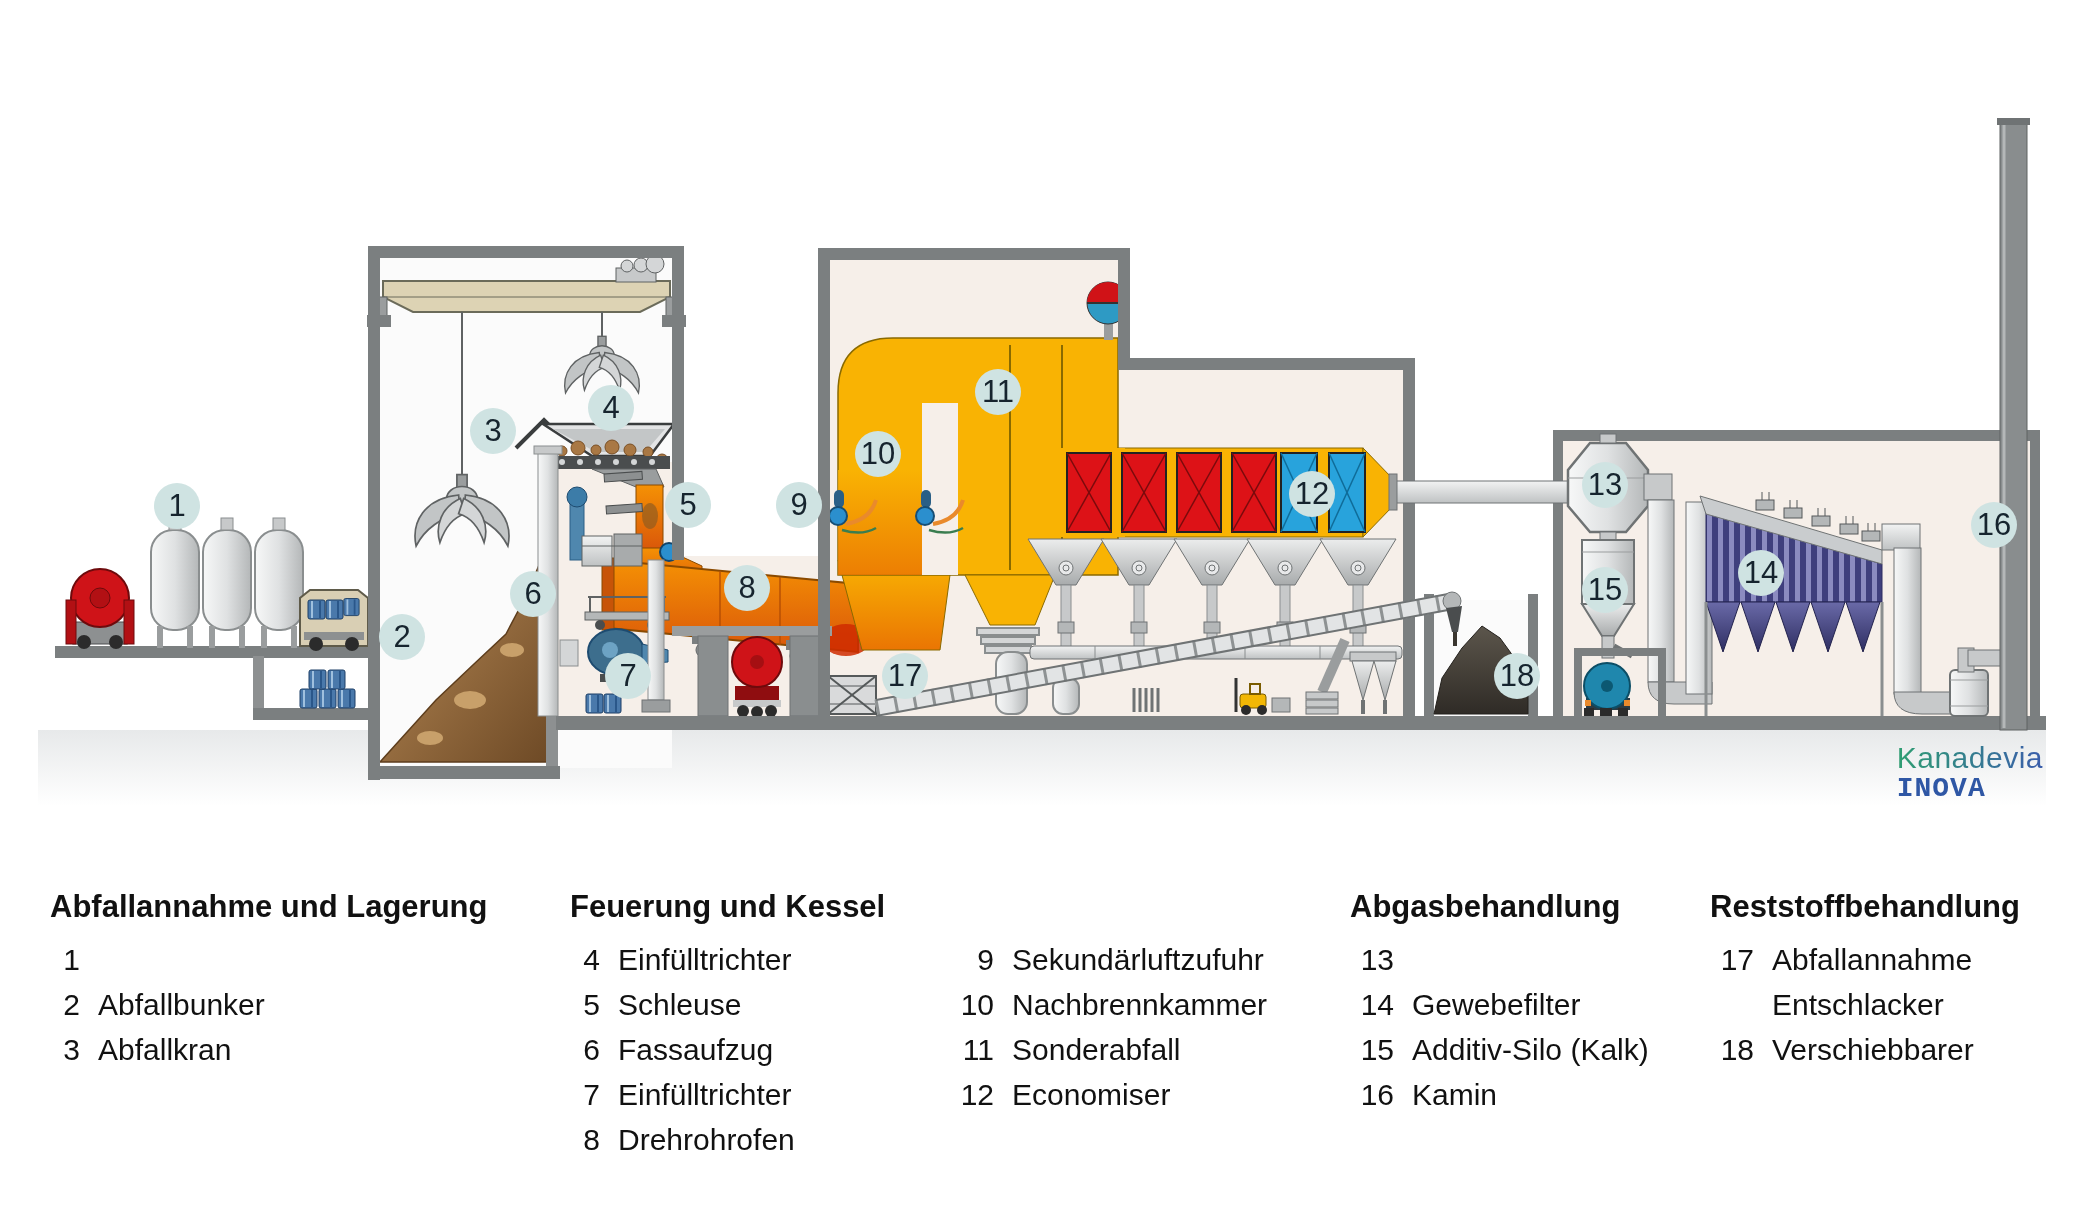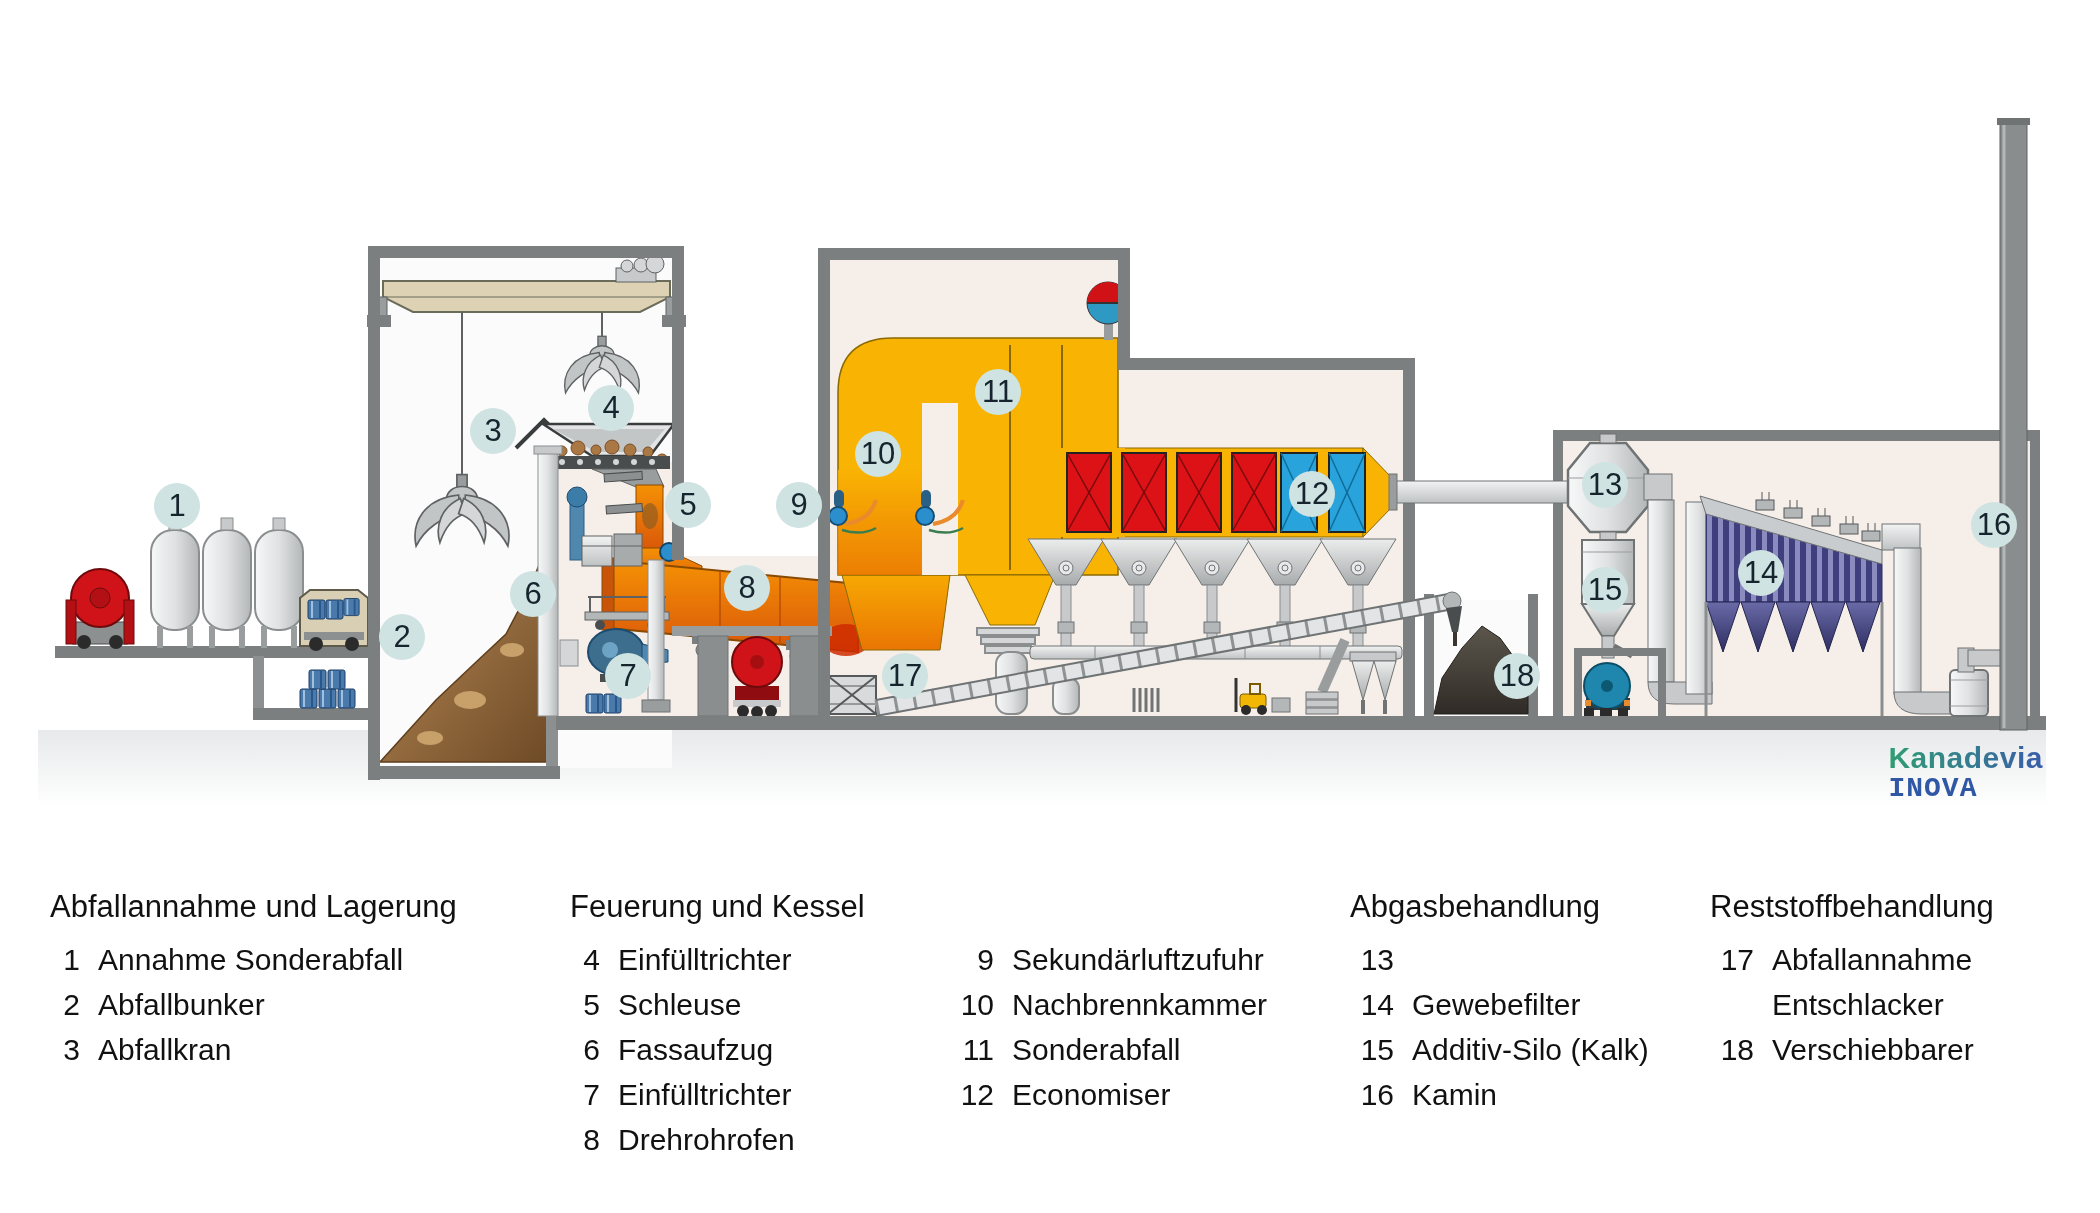--- a/index.html
+++ b/index.html
@@ -4,28 +4,28 @@
 <style>
   html,body{margin:0;padding:0;background:#fff;}
   .stage{position:relative;width:2100px;height:1213px;background:#ffffff;overflow:hidden;
          font-family:"Liberation Sans", sans-serif;color:#111;}
   .diagram-svg{position:absolute;left:0;top:0;}
   .marker{position:absolute;width:46px;height:46px;border-radius:50%;background:#cfe3e2;
           color:#16242e;font-size:31px;line-height:46px;text-align:center;
           font-family:"Liberation Sans",sans-serif;}
   .legend{position:absolute;top:884px;left:0;width:2100px;}
   .legend-col{position:absolute;top:0;}
-  .legend-title{font-size:31px;font-weight:normal;line-height:45px;margin-bottom:8px;white-space:nowrap;}
+  .legend-title{font-size:31px;font-weight:bold;line-height:45px;margin-bottom:8px;white-space:nowrap;}
   .legend-item{display:flex;font-size:30px;line-height:45px;}
   .legend-item .num{flex:0 0 30px;text-align:right;margin-right:18px;}
   .legend-col.wide-num .legend-item .num{flex:0 0 44px;}
   .legend-item .lbl{white-space:pre-line;}
   .legend-spacer{height:53px;}
   .logo{position:absolute;top:742px;right:57px;line-height:1.06;text-align:left;}
-  .logo .l1{font-size:30px;font-weight:bold;letter-spacing:.5px;
+  .logo .l1{font-size:30px;font-weight:normal;letter-spacing:.5px;
             background:linear-gradient(90deg,#2f9e72,#3a5dab);
             -webkit-background-clip:text;background-clip:text;color:transparent;}
   .logo .l2{font-size:28px;font-weight:bold;letter-spacing:1px;color:#2f57a5;font-family:Liberation Mono, monospace;}
 </style>
 </head>
 <body>
 
 <div class="stage">
 
 <svg class="diagram-svg" width="2100" height="840" viewBox="0 0 2100 840">
@@ -549,21 +549,20 @@
 <div class="logo">
   <div class="l1">Kanadevia</div>
   <div class="l2">INOVA</div>
 </div>
 
 <div class="legend">
   <div class="legend-col" style="left:50px;">
     <div class="legend-title">Abfallannahme und Lagerung</div>
     <div class="legend-item">
           <span class="num">1</span>
-          <span class="lbl">Annahme Sonderabfall</span>
         </div>
     <div class="legend-item">
           <span class="num">2</span>
           <span class="lbl">Abfallbunker</span>
         </div>
     <div class="legend-item">
           <span class="num">3</span>
           <span class="lbl">Abfallkran</span>
         </div>
   </div>

